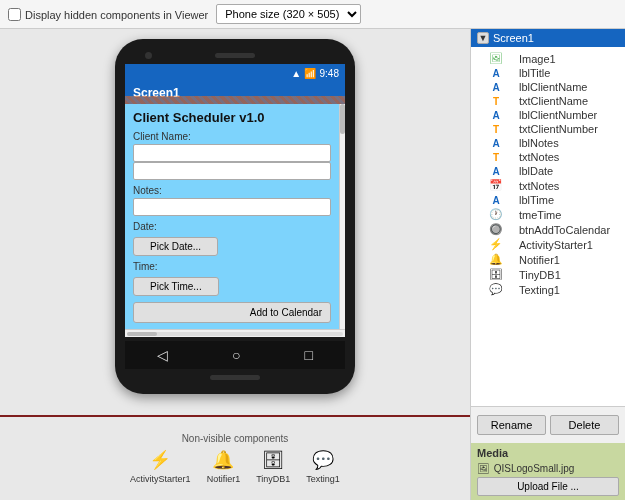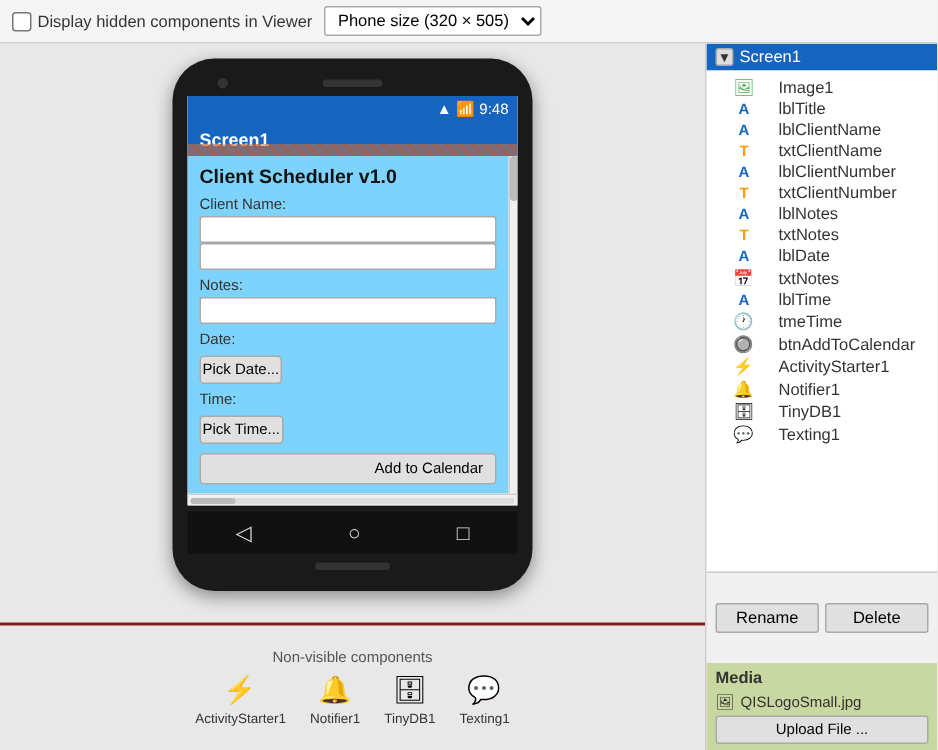--- a/index.html
+++ b/index.html
@@ -167,21 +167,21 @@
       height: 18px;
       background: white;
       font-size: 10px;
       padding: 0 3px;
     }
     .form-btn {
       display: inline-block;
       background: #e0e0e0;
       border: 1px solid #aaa;
       border-radius: 3px;
-      padding: 3px 1px;
+      padding: 3px 16px;
       font-size: 10px;
       margin-top: 3px;
       cursor: pointer;
     }
     .form-btn-full {
       width: 100%;
       background: #e0e0e0;
       border: 1px solid #aaa;
       border-radius: 3px;
       padding: 4px 8px;
@@ -356,21 +356,21 @@
     }
 
     
     .icon-image { color: #4CAF50; }
     .icon-label { color: #1565c0; }
     .icon-text { color: #FF9800; }
 
     .tree-actions {
       display: flex;
       gap: 4px;
-      padding: 20px 6px;
+      padding: 8px 6px;
       background: #f0f0f0;
       border-top: 1px solid #ccc;
       flex-shrink: 0;
     }
     .tree-action-btn {
       flex: 1;
       padding: 3px 6px;
       font-size: 11px;
       border: 1px solid #aaa;
       background: #e0e0e0;

